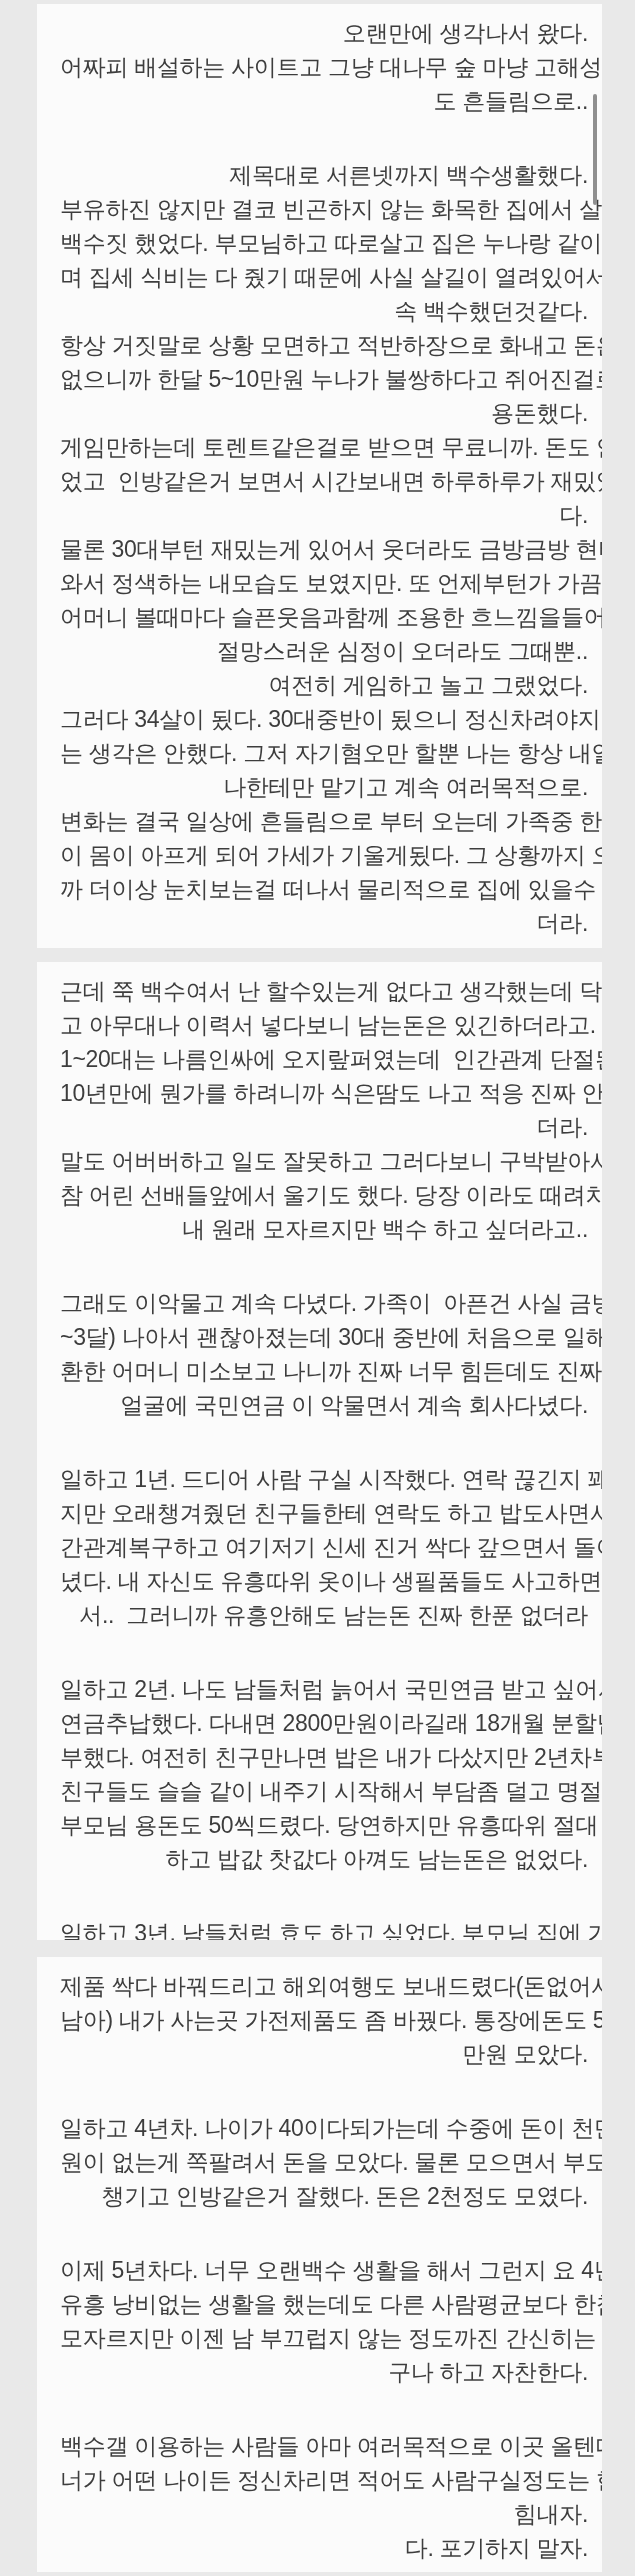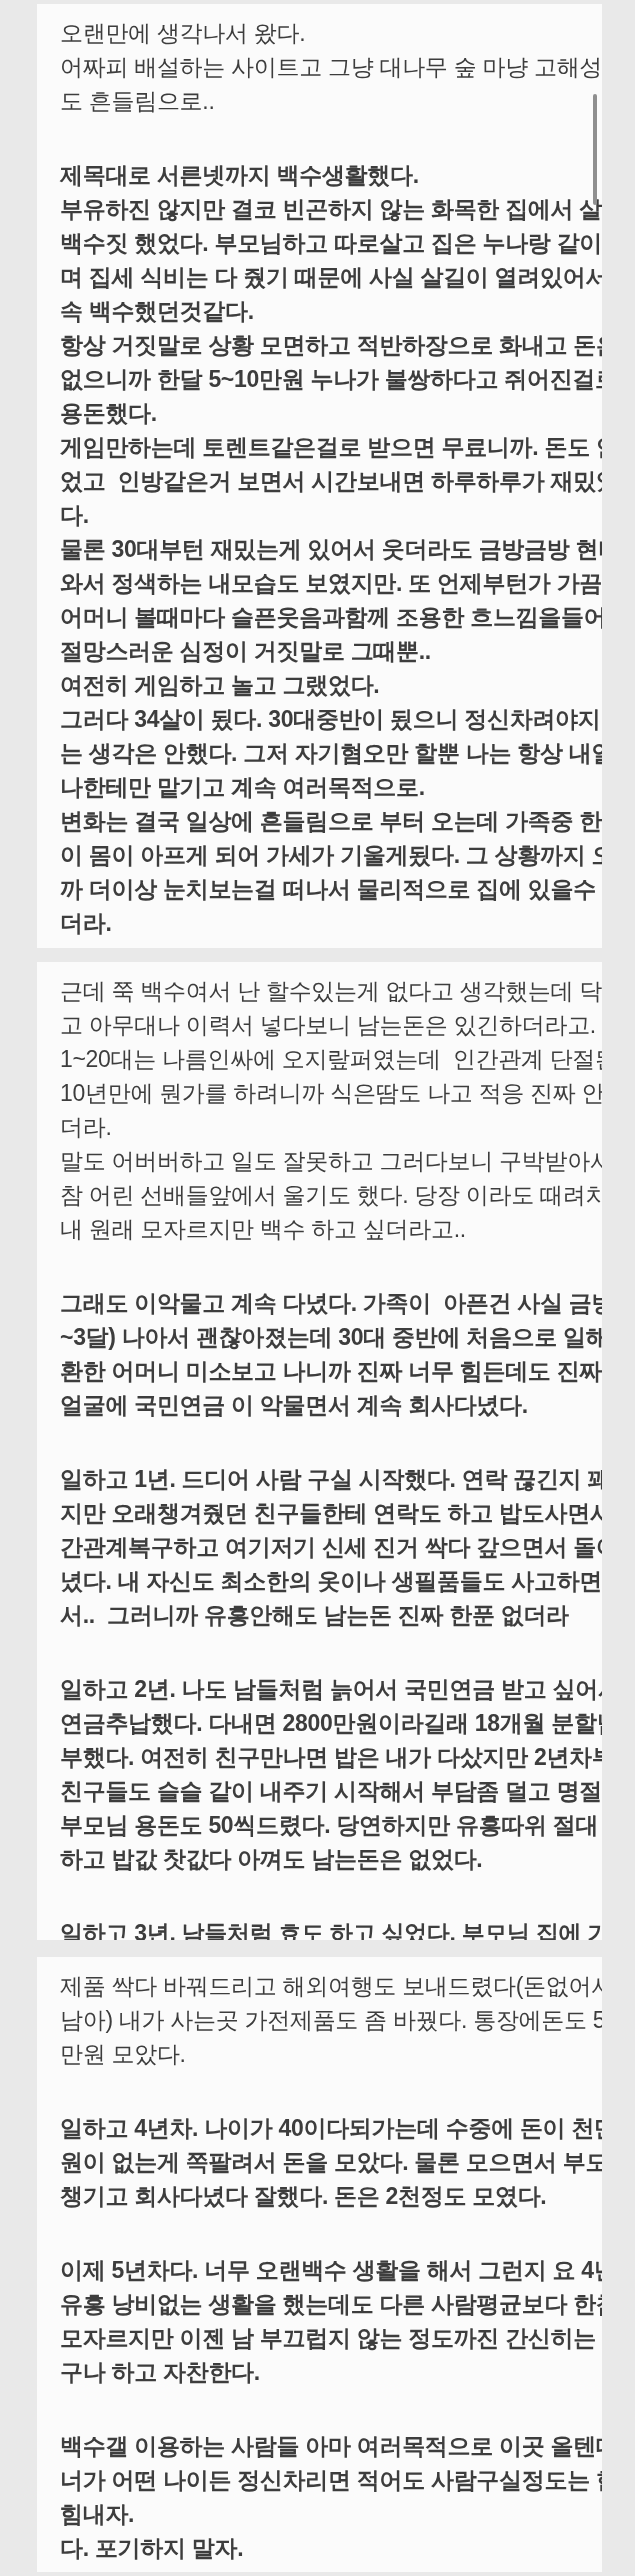--- a/index.html
+++ b/index.html
@@ -20,22 +20,22 @@
     left: 37px;
     width: 565px;
     box-sizing: border-box;
     background: var(--card-bg, #fbfbfb);
     padding: 11.5px 14px 17.6px 23px;
     overflow: hidden;
   }
   .card-1 { top: 4.4px;    height: 944px; }
   .card-2 { top: 962px; height: 978px; padding-top: 12.4px; }
   .card-3 { top: 1957px; height: 615px;  padding-top: 12.4px; }
-  .para { margin: 0; }
-  .para + .para { margin-top: 40px; font-weight: bold; }
+  .para { margin: 0; text-align: right; }
+  .para + .para { margin-top: 40px; }
   .line {
     font-size: 23px;
     line-height: 34px;
     letter-spacing: -0.3px;
     color: var(--text, #3d3d3d);
     white-space: pre;
   }
   .scrollbar-thumb {
     position: absolute;
     left: 593px;
@@ -65,21 +65,21 @@
           <div class="line">속 백수했던것같다.</div>
           <div class="line">항상 거짓말로 상황 모면하고 적반하장으로 화내고 돈은</div>
           <div class="line">없으니까 한달 5~10만원 누나가 불쌍하다고 쥐어진걸로</div>
           <div class="line">용돈했다.</div>
           <div class="line">게임만하는데 토렌트같은걸로 받으면 무료니까. 돈도 안들</div>
           <div class="line">었고  인방같은거 보면서 시간보내면 하루하루가 재밌었</div>
           <div class="line">다.</div>
           <div class="line">물론 30대부턴 재밌는게 있어서 웃더라도 금방금방 현타</div>
           <div class="line">와서 정색하는 내모습도 보였지만. 또 언제부턴가 가끔씩</div>
           <div class="line">어머니 볼때마다 슬픈웃음과함께 조용한 흐느낌을들어도</div>
-          <div class="line">절망스러운 심정이 거짓말로 그때뿐..</div>
+          <div class="line">절망스러운 심정이 오더라도 그때뿐..</div>
           <div class="line">여전히 게임하고 놀고 그랬었다.</div>
           <div class="line">그러다 34살이 됬다. 30대중반이 됬으니 정신차려야지 라</div>
           <div class="line">는 생각은 안했다. 그저 자기혐오만 할뿐 나는 항상 내일에</div>
           <div class="line">나한테만 맡기고 계속 여러목적으로.</div>
           <div class="line">변화는 결국 일상에 흔들림으로 부터 오는데 가족중 한명</div>
           <div class="line">이 몸이 아프게 되어 가세가 기울게됬다. 그 상황까지 오니</div>
           <div class="line">까 더이상 눈치보는걸 떠나서 물리적으로 집에 있을수 없</div>
           <div class="line">더라.</div>
         </div>
       </div>
@@ -97,21 +97,21 @@
         <div class="para">
           <div class="line">그래도 이악물고 계속 다녔다. 가족이  아픈건 사실 금방 (2</div>
           <div class="line">~3달) 나아서 괜찮아졌는데 30대 중반에 처음으로 일해서</div>
           <div class="line">환한 어머니 미소보고 나니까 진짜 너무 힘든데도 진짜 내</div>
           <div class="line">얼굴에 국민연금 이 악물면서 계속 회사다녔다.</div>
         </div>
         <div class="para">
           <div class="line">일하고 1년. 드디어 사람 구실 시작했다. 연락 끊긴지 꽤 됬</div>
           <div class="line">지만 오래챙겨줬던 친구들한테 연락도 하고 밥도사면서 인</div>
           <div class="line">간관계복구하고 여기저기 신세 진거 싹다 갚으면서 돌아다</div>
-          <div class="line">녔다. 내 자신도 최소한의 옷이나 생필품들도 사고하면</div>
+          <div class="line">녔다. 내 자신도 유흥따위 옷이나 생필품들도 사고하면</div>
           <div class="line">서..  그러니까 유흥안해도 남는돈 진짜 한푼 없더라</div>
         </div>
         <div class="para">
           <div class="line">일하고 2년. 나도 남들처럼 늙어서 국민연금 받고 싶어서</div>
           <div class="line">연금추납했다. 다내면 2800만원이라길래 18개월 분할납</div>
           <div class="line">부했다. 여전히 친구만나면 밥은 내가 다샀지만 2년차부턴</div>
           <div class="line">친구들도 슬슬 같이 내주기 시작해서 부담좀 덜고 명절때</div>
           <div class="line">부모님 용돈도 50씩드렸다. 당연하지만 유흥따위 절대 안</div>
           <div class="line">하고 밥값 찻값다 아껴도 남는돈은 없었다.</div>
         </div>
@@ -121,21 +121,21 @@
       </div>
       <div class="card card-3">
         <div class="para">
           <div class="line">제품 싹다 바꿔드리고 해외여행도 보내드렸다(돈없어서 동</div>
           <div class="line">남아) 내가 사는곳 가전제품도 좀 바꿨다. 통장에돈도 500</div>
           <div class="line">만원 모았다.</div>
         </div>
         <div class="para">
           <div class="line">일하고 4년차. 나이가 40이다되가는데 수중에 돈이 천만</div>
           <div class="line">원이 없는게 쪽팔려서 돈을 모았다. 물론 모으면서 부모님</div>
-          <div class="line">챙기고 회사다녔다 잘했다. 돈은 2천정도 모였다.</div>
+          <div class="line">챙기고 인방같은거 잘했다. 돈은 2천정도 모였다.</div>
         </div>
         <div class="para">
           <div class="line">이제 5년차다. 너무 오랜백수 생활을 해서 그런지 요 4년간</div>
           <div class="line">유흥 낭비없는 생활을 했는데도 다른 사람평균보다 한참</div>
           <div class="line">모자르지만 이젠 남 부끄럽지 않는 정도까진 간신히는 왔</div>
           <div class="line">구나 하고 자찬한다.</div>
         </div>
         <div class="para">
           <div class="line">백수갤 이용하는 사람들 아마 여러목적으로 이곳 올텐데</div>
           <div class="line">너가 어떤 나이든 정신차리면 적어도 사람구실정도는 한</div>

